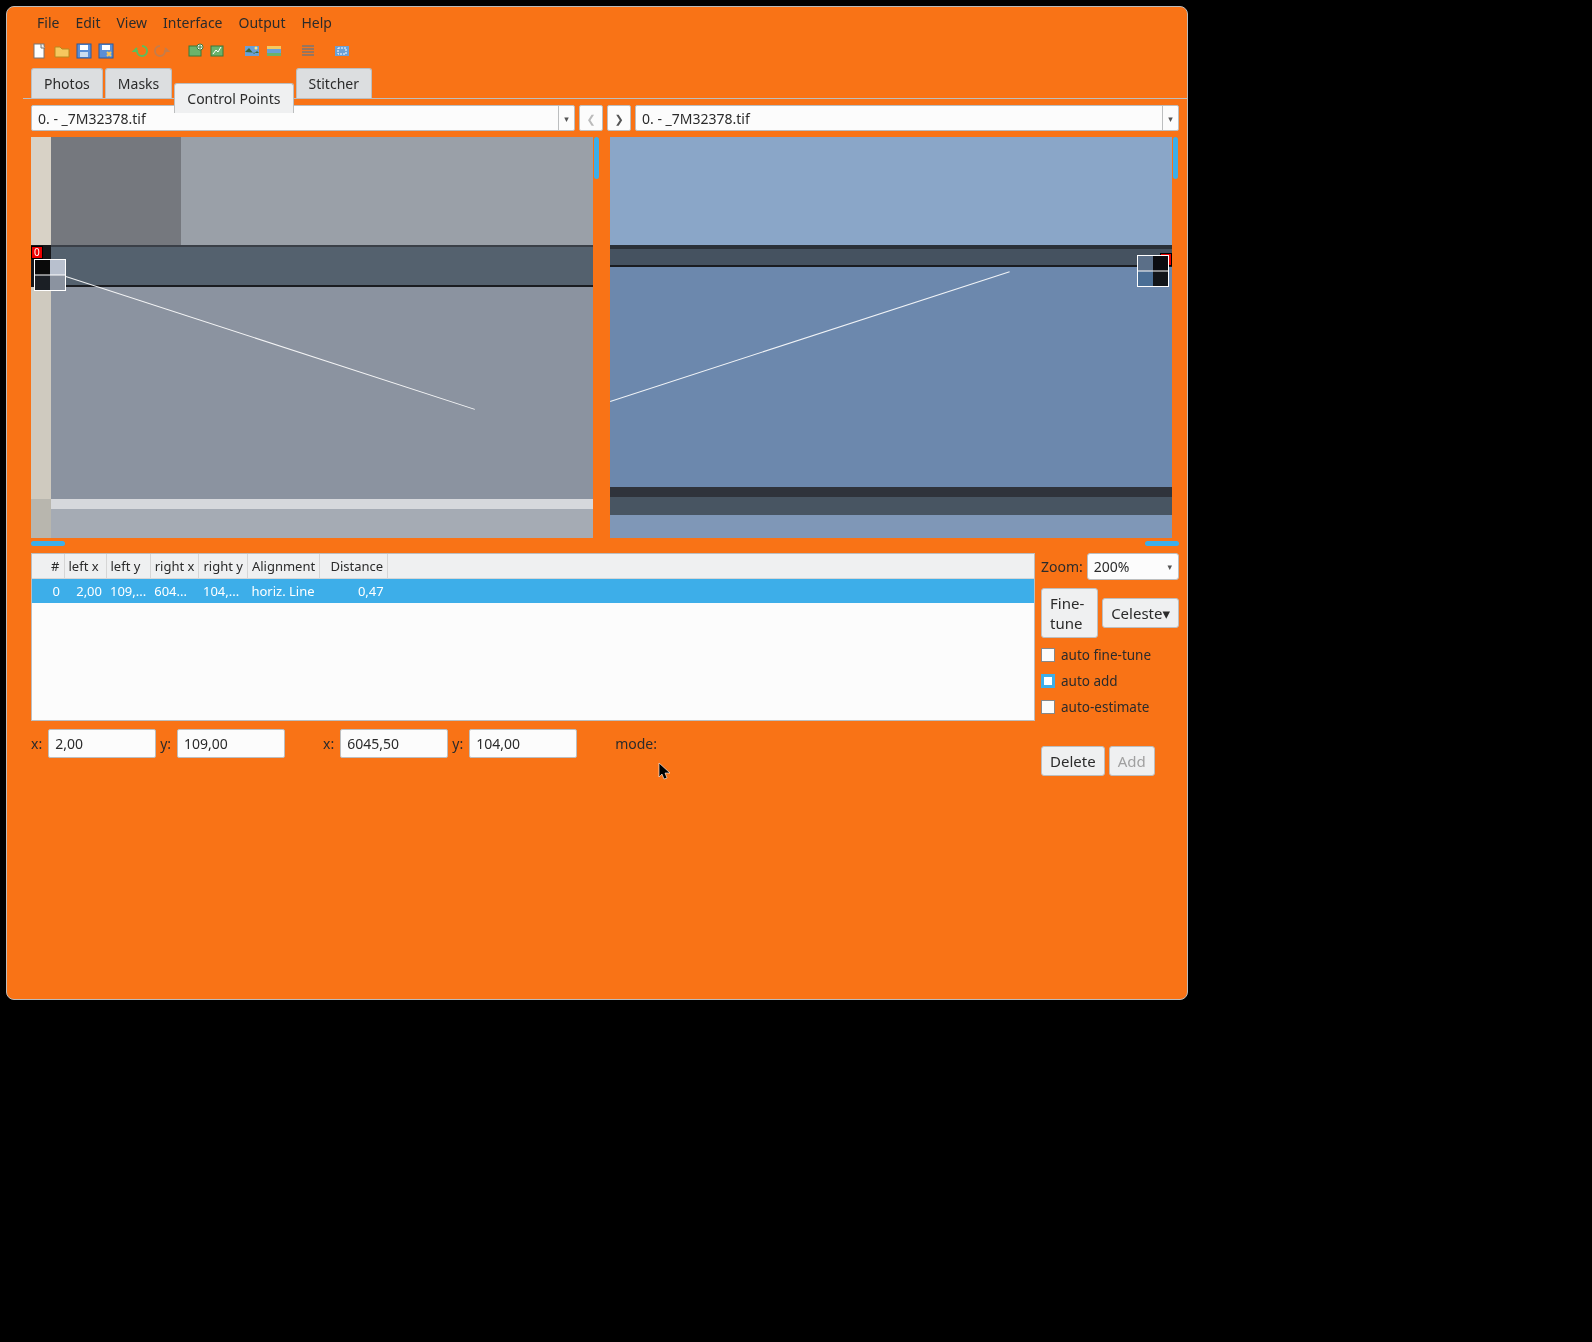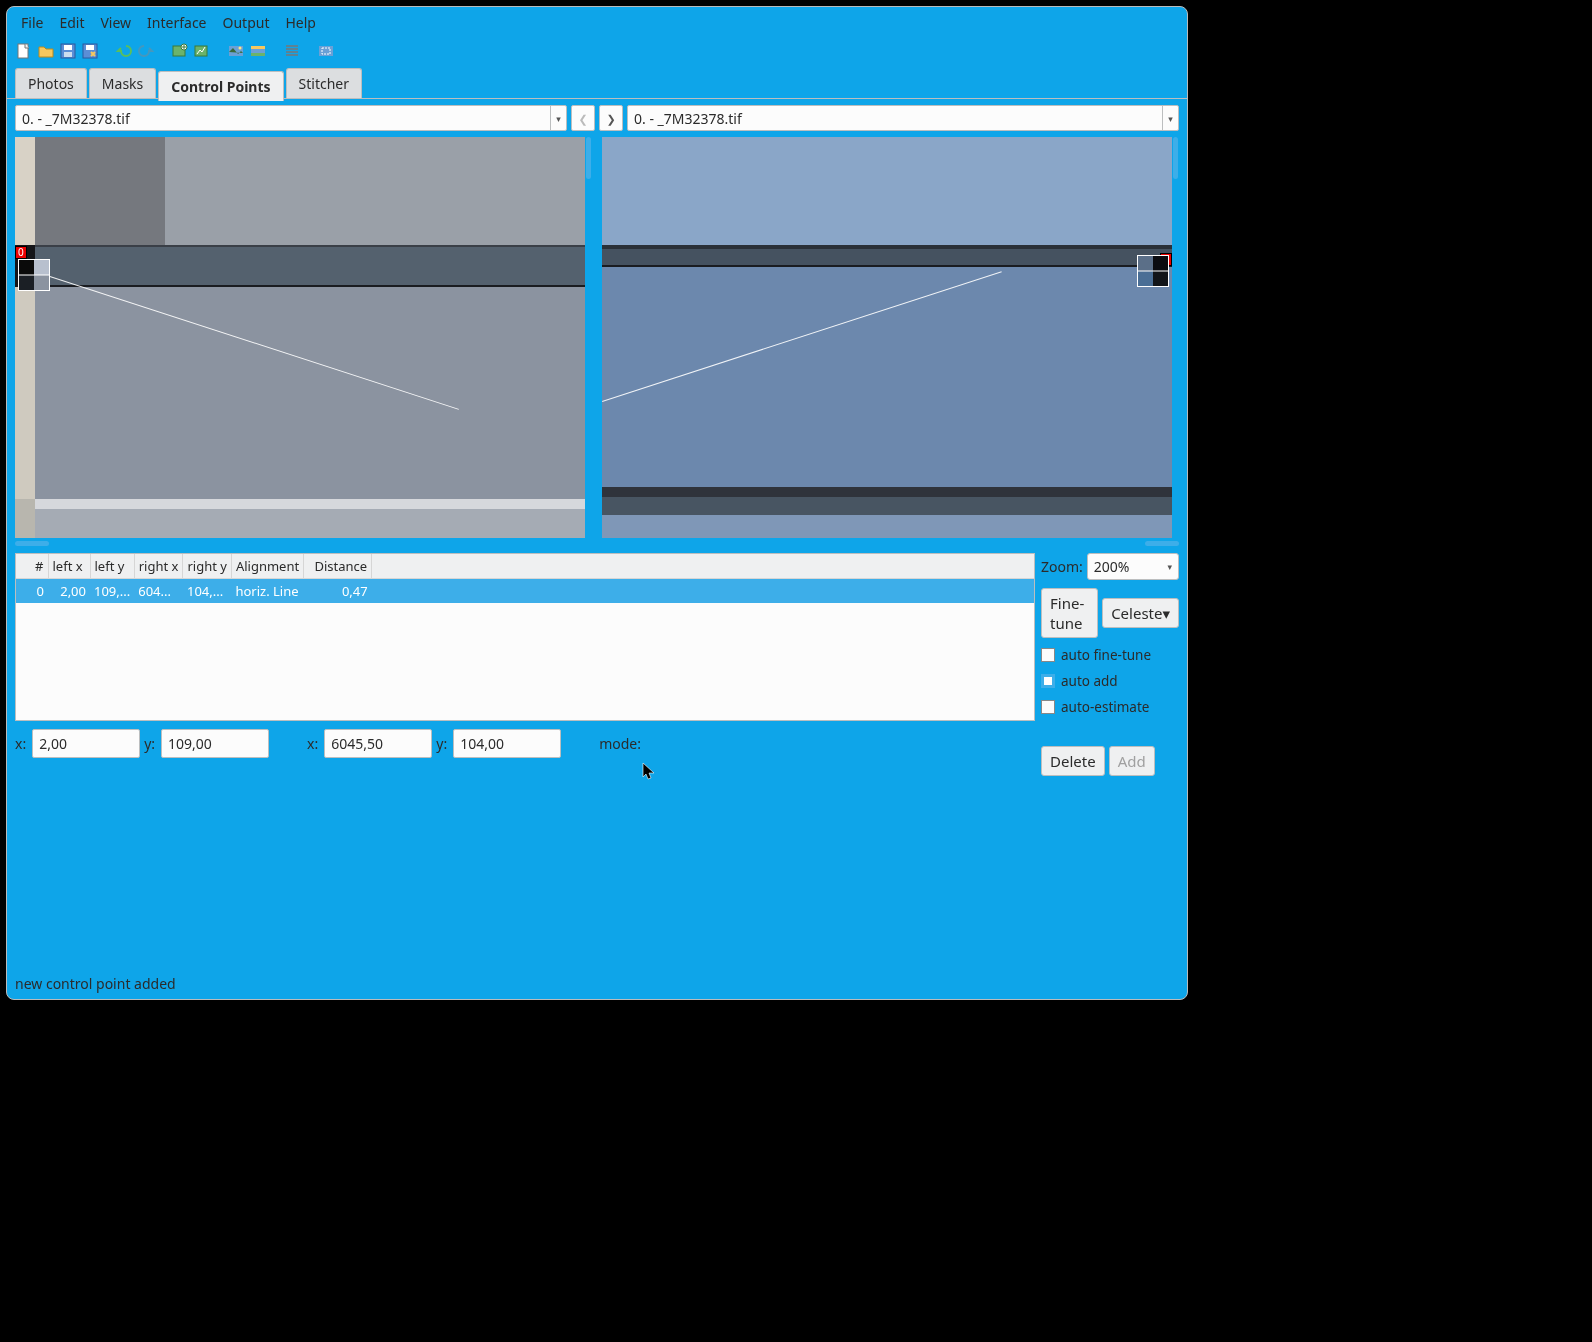--- a/index.html
+++ b/index.html
@@ -9,26 +9,27 @@
     background: #000;
     width: 1194px;
     height: 1006px;
     position: relative;
     overflow: hidden;
     color: #2b2b2b;
   }
   .window {
     position: absolute;
     top: 6px; left: 6px; right: 6px; bottom: 6px;
-    background: #0ea5e9;
+    background: #f97316;
     border-radius: 8px;
     display: flex;
     flex-direction: column;
     overflow: hidden;
     border: 1px solid #bbb;
+    padding-left: 16px;
   }
   .menubar {
     display: flex;
     gap: 4px;
     padding: 4px 8px;
   }
   .menubar div { padding: 2px 6px; cursor: default; }
   .toolbar {
     display: flex;
     gap: 4px;
@@ -48,21 +49,21 @@
     gap: 2px;
   }
   .tab {
     padding: 5px 12px;
     background: #dcdee0;
     border: 1px solid #bcbebf;
     border-bottom: none;
     border-radius: 3px 3px 0 0;
     font-size: 14px;
   }
-  .tab.active { background: #eff0f1; position: relative; top: 3px; font-weight: bold; }
+  .tab.active { background: #eff0f1; position: relative; top: 15px; }
   .tab-panel {
     border-top: 1px solid #bcbebf;
     flex: 1;
     display: flex;
     flex-direction: column;
     padding: 6px 8px 0;
     min-height: 0;
   }
   .selector-row {
     display: flex;
@@ -462,17 +463,14 @@
       <div class="gap"></div>
       <label>mode:</label>
 
       <svg class="cursor-arrow" style="left:627px;bottom:-14px;" viewBox="0 0 14 18">
           <path d="M1 1l0 14 3-3 2 5 3-1-2-5 5 0z" fill="#000" stroke="#fff" stroke-width="0.6"></path>
         </svg>
     </div>
 
   </div>
 
-  <div class="statusbar">
-    <span>new control point added</span>
-  </div>
 
 </div>
 
 </body></html>

